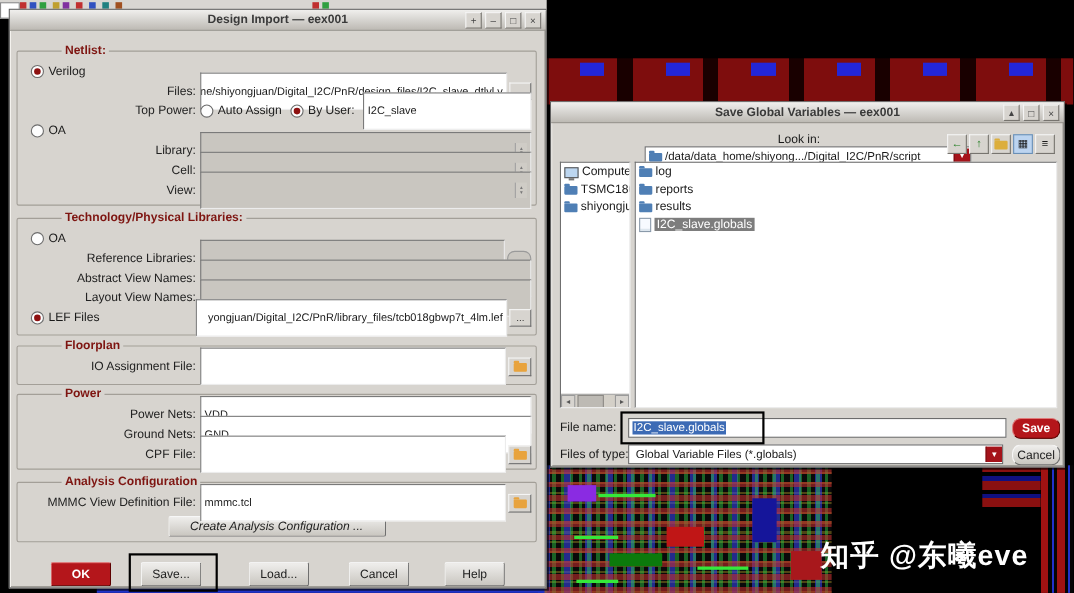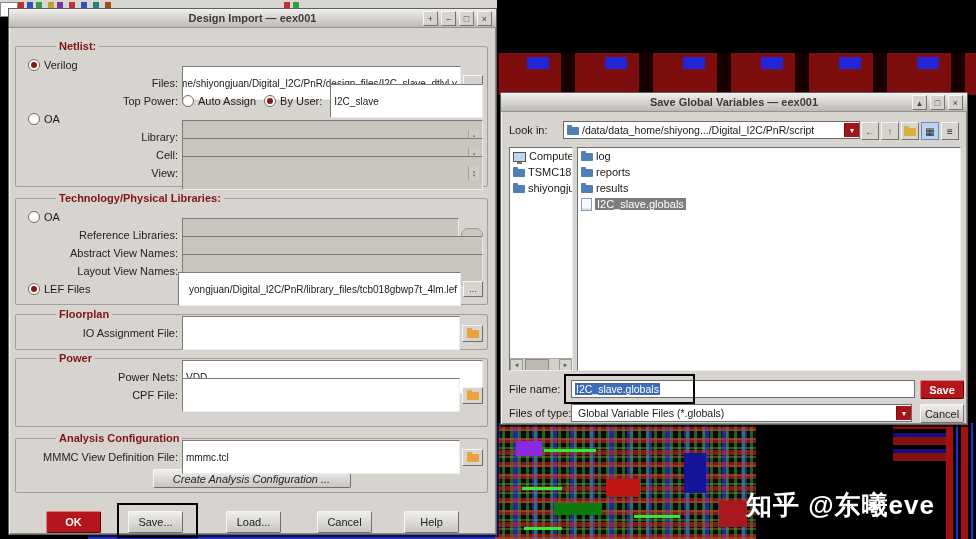--- a/index.html
+++ b/index.html
@@ -84,21 +84,21 @@
        border-color:#f7f7f7 #6f6f6f #6f6f6f #f7f7f7;border-radius:2px;color:#222;
        display:flex;align-items:center;justify-content:center;font-size:11px;}
   .btn.red{background:#b4161b;color:#fff;font-weight:bold;border-color:#e07a7a #5c0000 #5c0000 #e07a7a;}
   .create-btn{position:static;margin:4px auto 0;width:196px;height:17px;font-style:italic;}
   .annot{position:absolute;border:2px solid #000;z-index:5;pointer-events:none;}
   .an-save{left:117px;top:503px;width:77px;height:31px;}
   .an-file{left:564px;top:374px;width:127px;height:26px;}
 
   
   .svrow{position:absolute;display:flex;align-items:center;}
-  .lookin{left:8px;top:28px;width:450px;height:18px;}
+  .lookin{left:8px;top:28px;width:450px;height:18px;flex-direction:column;}
   .sv-lbl{width:54px;flex:none;white-space:nowrap;}
   .combo{flex:none;height:16px;background:#fff;border:1px solid #6c6c6c;display:flex;align-items:center;
        padding-left:3px;overflow:hidden;white-space:nowrap;}
   .combo .ctext{overflow:hidden;white-space:nowrap;flex:1;padding:0 3px;font-size:10.5px;}
   .dd-red{width:14px;height:14px;flex:none;margin-left:auto;background:#a5131a;color:#fff;font-size:7px;
        display:flex;align-items:center;justify-content:center;border-left:1px solid #7c0d12;}
   .navbtns{position:absolute;left:360px;top:29px;display:flex;gap:2px;}
   .nav-btn{width:16px;height:16px;background:#d7d4cf;border:1px solid;border-color:#f5f5f5 #77746f #77746f #f5f5f5;
        display:flex;align-items:center;justify-content:center;font-size:10px;}
   .nav-btn.green{color:#1e7d1e;font-weight:bold;}
@@ -112,21 +112,21 @@
   .hscroll{position:absolute;left:0;bottom:0;width:100%;height:11px;background:#d4d0c8;border-top:1px solid #aaa;display:flex;}
   .sb-btn{width:11px;height:10px;background:#d7d4cf;border:1px solid #9a9a9a;font-size:7px;color:#555;
        display:flex;align-items:center;justify-content:center;flex:none;}
   .sb-track{flex:1;position:relative;}
   .sb-thumb{position:absolute;left:2px;top:0;width:22px;height:10px;background:#bdbab4;border:1px solid #8d8a85;}
   .fnrow{left:8px;top:287px;width:450px;height:18px;}
   .ftrow{left:8px;top:311px;width:450px;height:18px;}
   .sv-field{flex:none;height:16px;background:#fff;border:1px solid #6c6c6c;display:flex;align-items:center;padding:0 3px;overflow:hidden;}
   .seltext{background:#3d6bb5;color:#fff;padding:0 1px;white-space:nowrap;font-size:10.5px;}
   .sv-btn{position:absolute;width:42px;height:17px;display:flex;align-items:center;justify-content:center;
-       border:1px solid;border-color:#f7f7f7 #6f6f6f #6f6f6f #f7f7f7;border-radius:2px;font-size:11px;
+       border:1px solid;border-color:#f7f7f7 #6f6f6f #6f6f6f #f7f7f7;border-radius:8px;font-size:11px;
        background:linear-gradient(#efeeec,#c9c6c0);color:#222;}
   .sv-btn.red{background:#b4161b;color:#fff;font-weight:bold;border-color:#e07a7a #5c0000 #5c0000 #e07a7a;}
 </style>
 </head>
 <body>
 
 <div class="screen">
 
   <div class="topbar">
     <span class="tbi" style="left:18px;background:#c03030"></span>
@@ -288,20 +288,26 @@
 
     <div class="group" style="top:349px;height:69px">
       <span class="glabel">Power</span>
       <div class="row">
         <span class="lbl">Power Nets:</span>
         <span class="field">
           <span>VDD</span>
         </span>
       </div>
       <div class="row">
+        <span class="lbl">Ground Nets:</span>
+        <span class="field">
+          <span>GND</span>
+        </span>
+      </div>
+      <div class="row">
         <span class="lbl">CPF File:</span>
         <span class="field">
           <span></span>
         </span>
         <span class="btn-folder">
           <span class="ic-folder orange"></span>
         </span>
       </div>
     </div>
 

